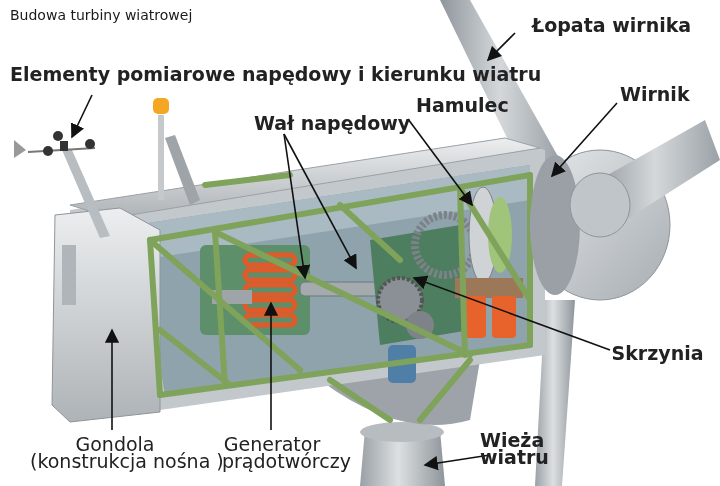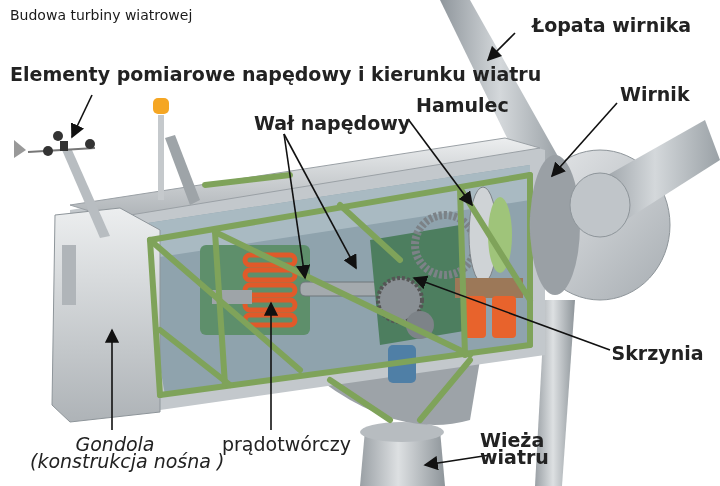--- a/index.html
+++ b/index.html
@@ -161,18 +161,19 @@
 <div class="lbl" style="left:380px;top:97px;margin-left:36px;">Hamulec</div>
 <div class="lbl" style="left:230px;top:115px;margin-left:24px;">Wał napędowy</div>
 <div class="lbl center" style="left:610px;top:345px;width:95px;">
   <div>Skrzynia</div>
 </div>
 <div class="lbl center" style="left:480px;top:432px;width:55px;">
   <div>Wieża</div>
   <div>wiatru</div>
 </div>
 <div class="lbl center" style="left:222px;top:436px;width:100px;font-weight:400;">
+  <div>Generator</div>
   <div>prądotwórczy</div>
 </div>
-<div class="lbl center" style="left:30px;top:436px;width:170px;font-weight:400;font-style:italic;">
+<div class="lbl center" style="left:30px;top:436px;width:170px;font-weight:400;">
   <div>Gondola</div>
   <div>(konstrukcja nośna )</div>
 </div>
 
 </body></html>

